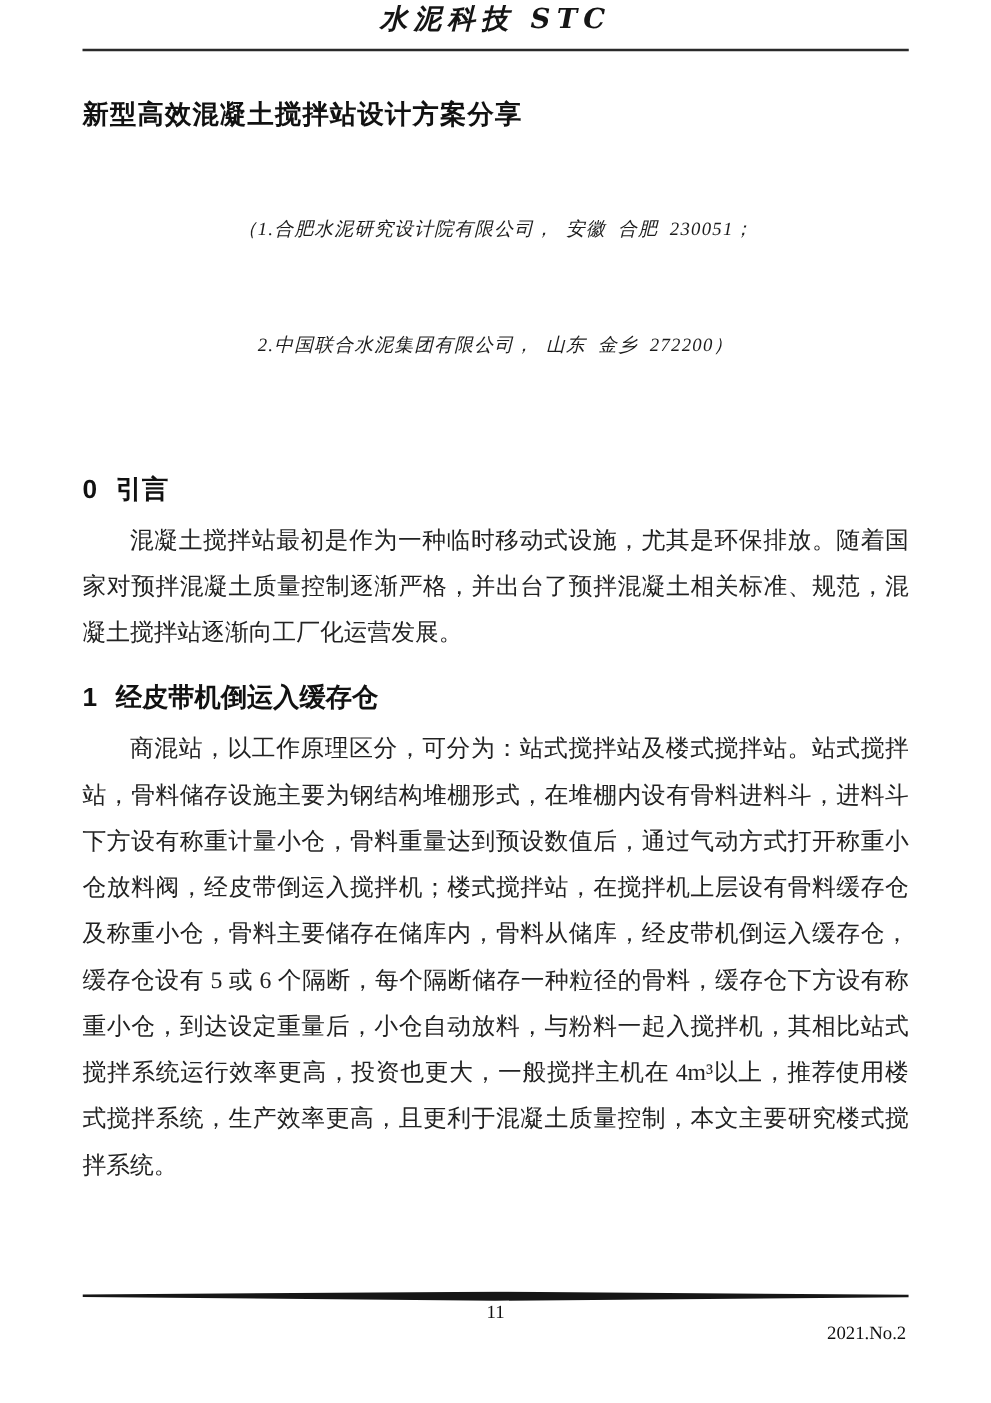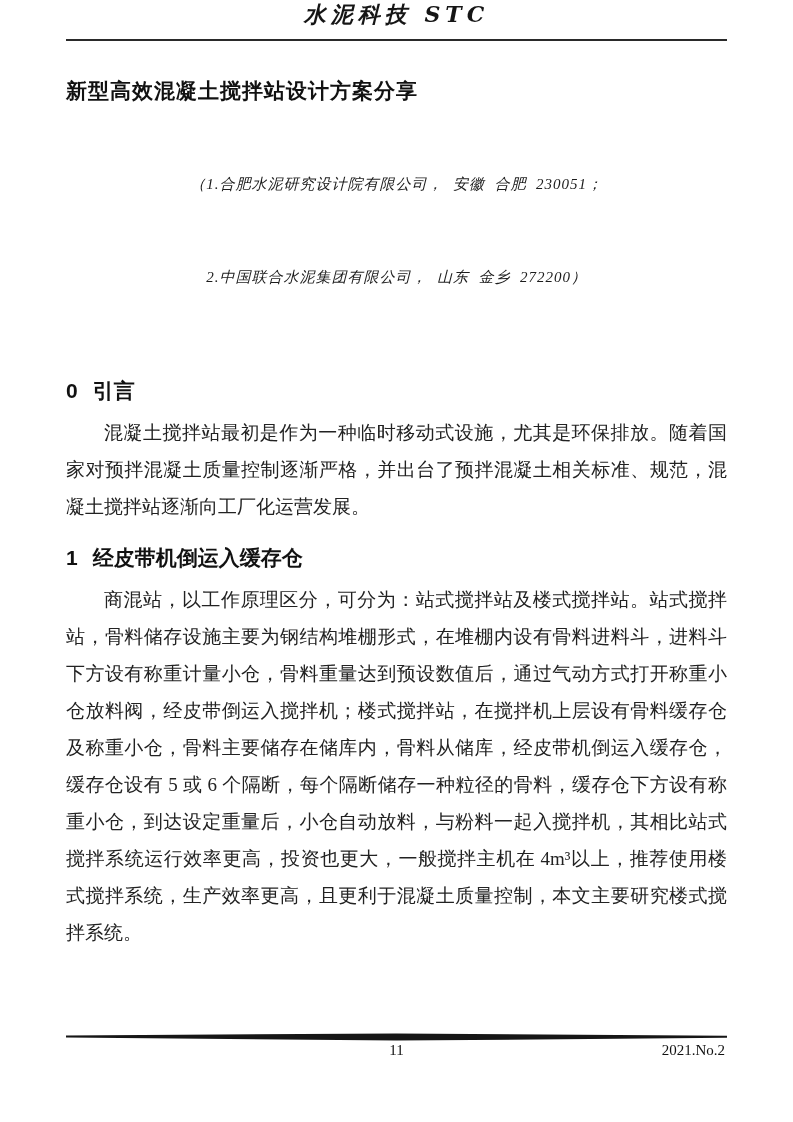--- a/index.html
+++ b/index.html
@@ -72,21 +72,21 @@
     text-indent: 2em;
     color: #222;
   }
   section.first h2 { margin-top: 22px; }
 
   
   .footer { position: absolute; left: 66px; top: 1033px; width: 661px; }
   .footer-rule-svg { display: block; width: 661px; height: 8px; }
   .footer-row { position: relative; height: 22px; margin-top: 1px; font-size: 15px; color: #111; }
   .footer-row .pageno { position: absolute; left: 50%; transform: translateX(-50%); top: 0; }
-  .footer-row .issue  { position: absolute; right: 2px; top: 0; }
+  .footer-row .issue  { position: absolute; right: 2px; top: 17px; }
 </style>
 </head>
 <body>
 
 <div class="page">
 
   <header class="content">
     <div class="journal">水泥科技 STC</div>
     <div class="header-rule"></div>
   </header>

